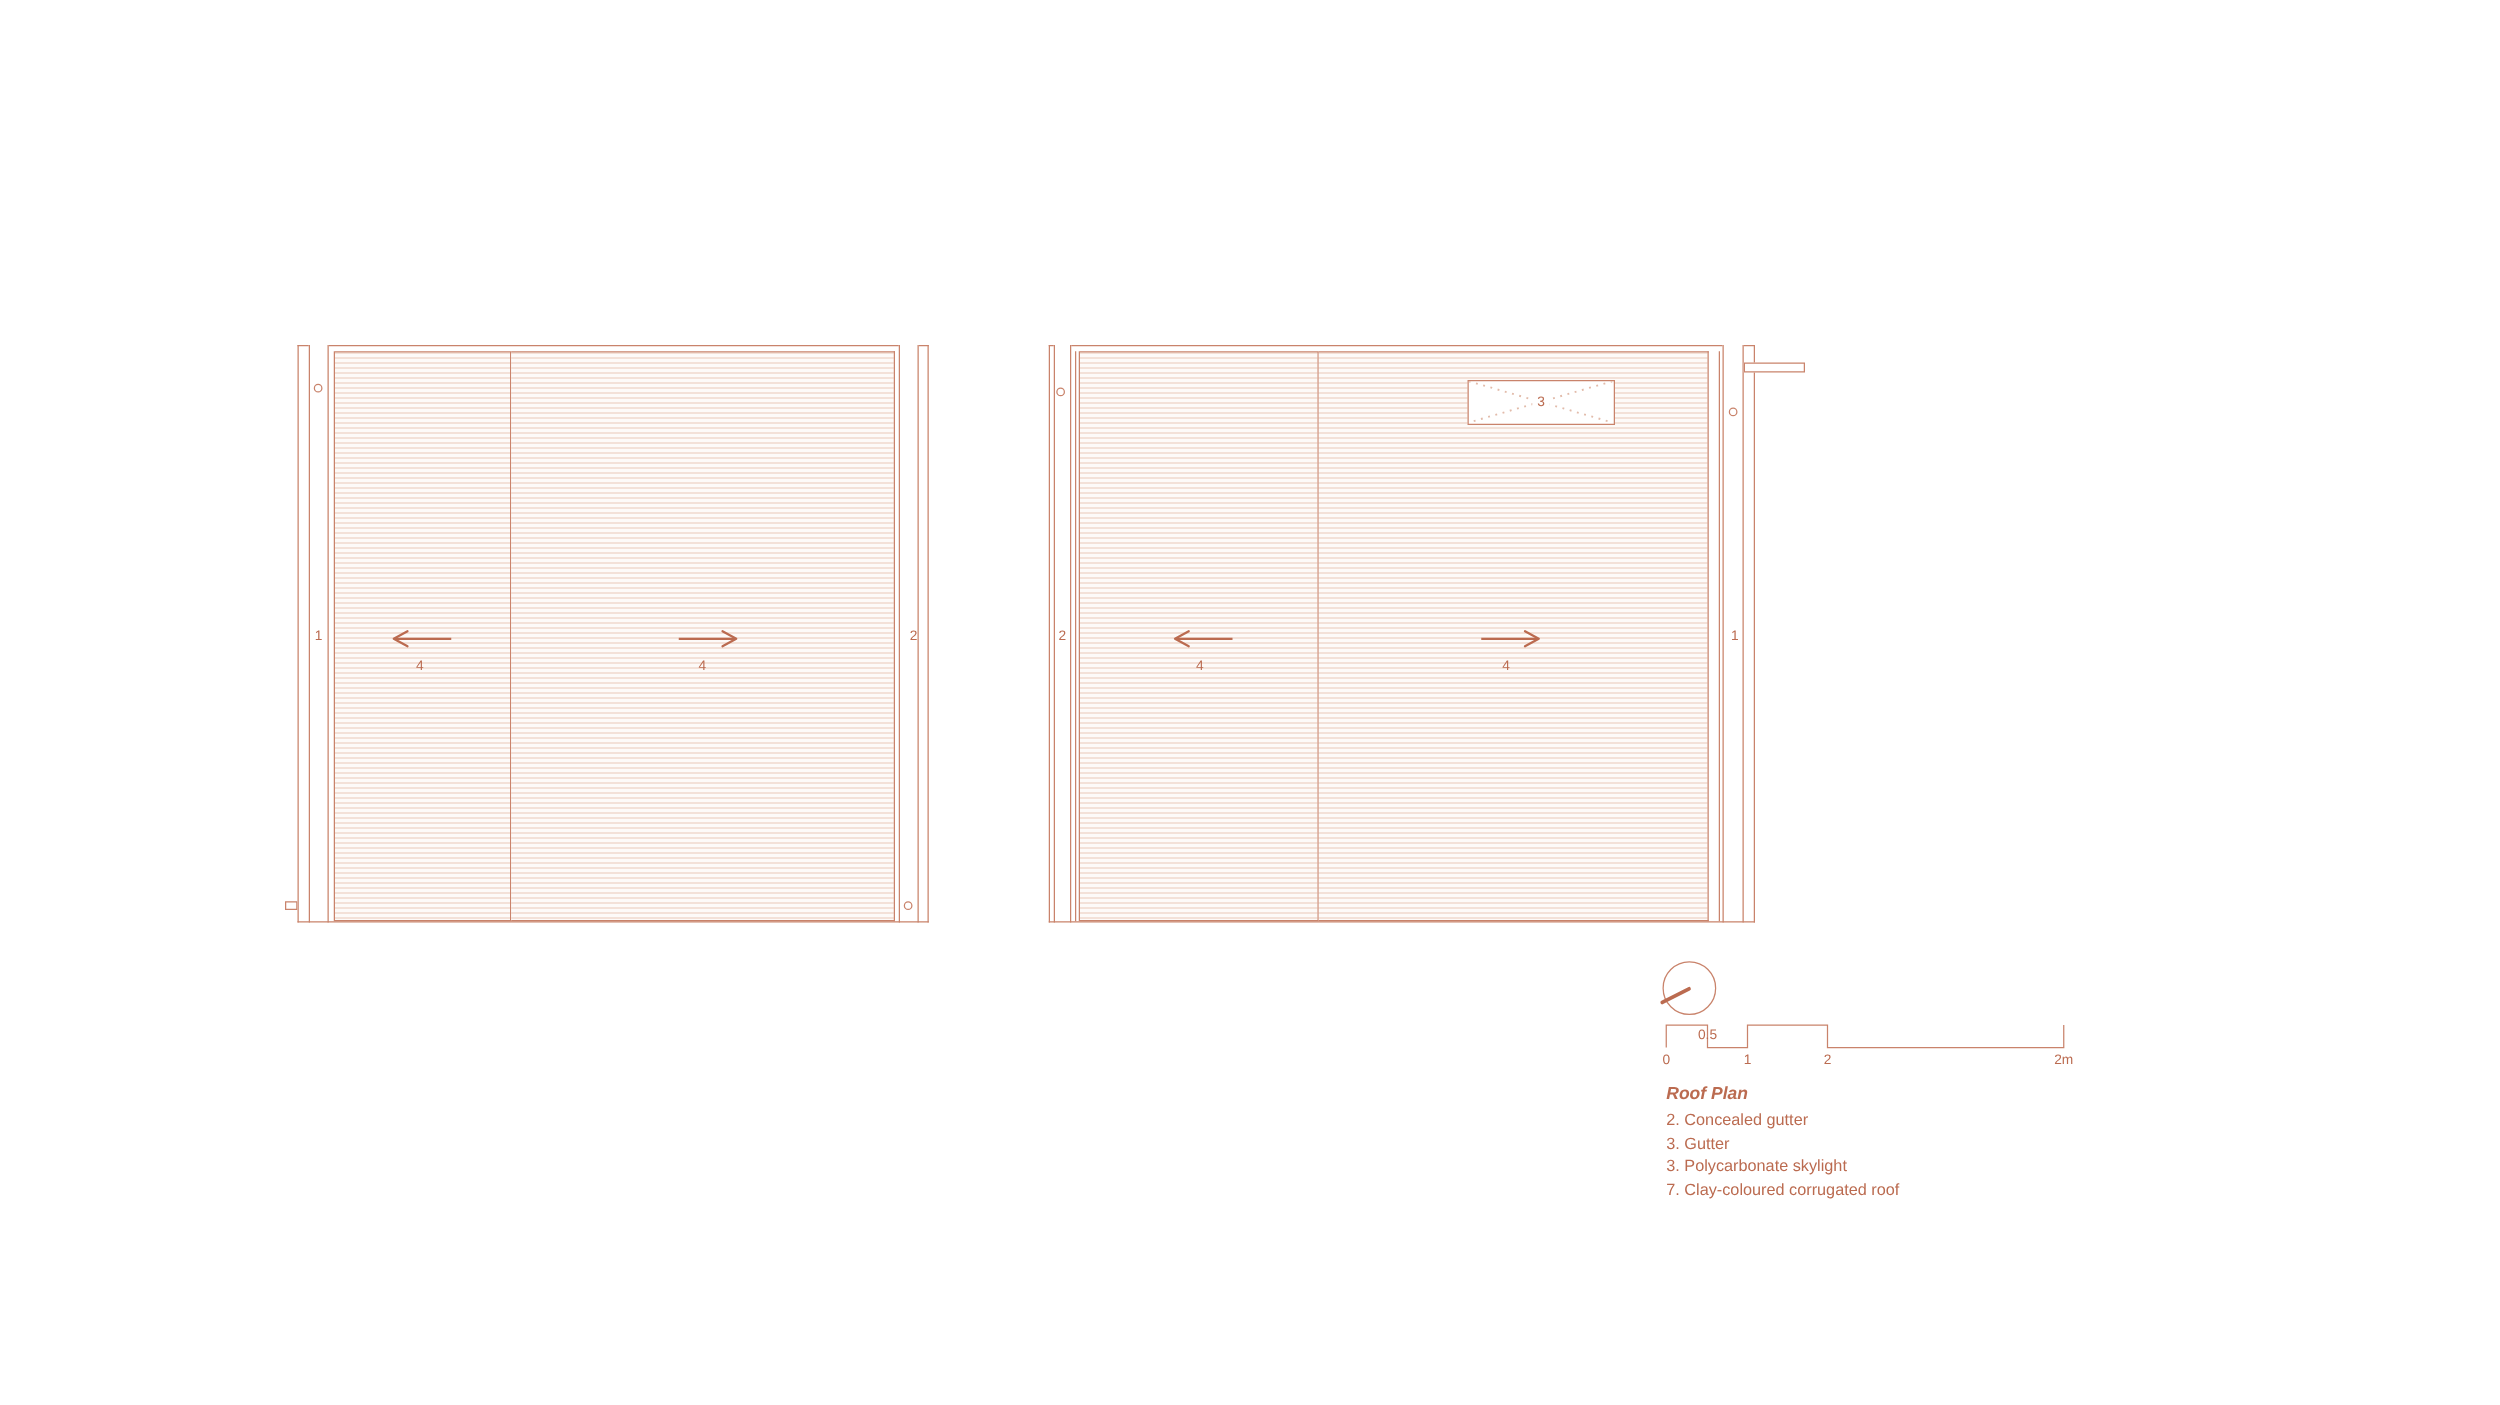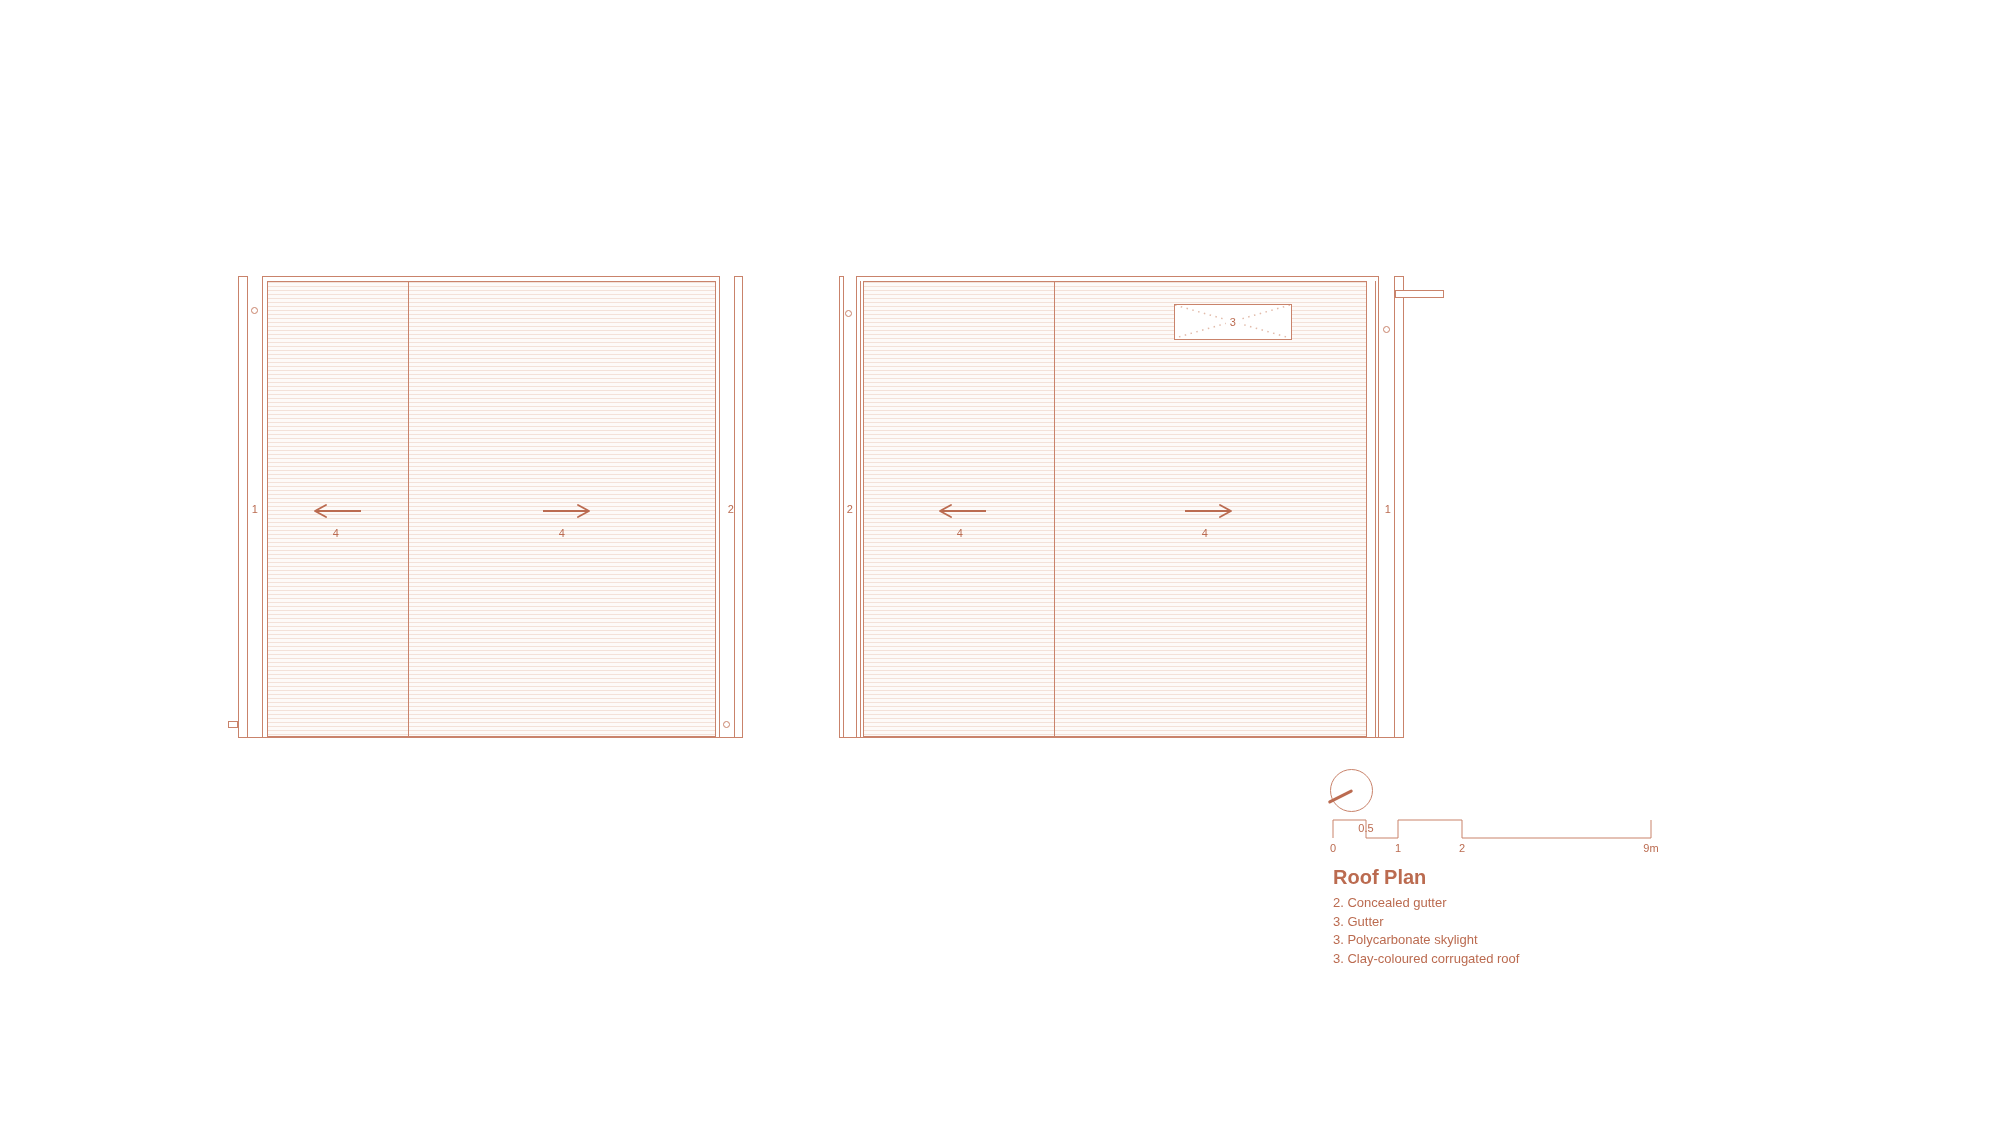--- a/index.html
+++ b/index.html
@@ -51,21 +51,21 @@
     border-radius:50%;background:#fff;
   }
   .north-needle{
     position:absolute;width:27px;height:3px;background:var(--accent);
     border-radius:2px;transform:rotate(-27deg);
   }
   .scale-label{
     position:absolute;width:30px;text-align:center;font-size:11px;color:var(--accent);
   }
   .legend{position:absolute;color:var(--accent);}
-  .legend-title{font-size:20px;font-weight:bold;margin-bottom:5px;}
+  .legend-title{font-size:14px;font-weight:bold;font-style:italic;margin-bottom:5px;}
   .legend-item{font-size:13px;line-height:18.5px;}
 </style>
 </head>
 <body>
 
 <div class="canvas">
 
   <div class="abs" style="left:238px;top:276px;width:505px;height:466px;">
     <div class="hline" style="left:0;top:0;width:505px;"></div>
     <div class="vline" style="left:0;top:0;height:462px;"></div>
@@ -149,24 +149,24 @@
   </div>
 
   <div>
     <svg class="abs" style="left:1330px;top:818px;" width="326" height="22" viewBox="0 0 326 22">
       <path d="M3 20 L3 2 L36 2 L36 20 L68 20 L68 2 L132 2 L132 20 L321 20 L321 2" fill="none" stroke="var(--line)" stroke-width="1"></path>
     </svg>
     <div class="scale-label" style="left:1318px;top:842px;">0</div>
     <div class="scale-label" style="left:1351px;top:822px;">0.5</div>
     <div class="scale-label" style="left:1383px;top:842px;">1</div>
     <div class="scale-label" style="left:1447px;top:842px;">2</div>
-    <div class="scale-label" style="left:1636px;top:842px;">9m</div>
+    <div class="scale-label" style="left:1636px;top:842px;">2m</div>
   </div>
 
   <div class="legend" style="left:1333px;top:866px;position:absolute;">
     <div class="legend-title">Roof Plan</div>
     <div class="legend-item">2. Concealed gutter</div>
     <div class="legend-item">3. Gutter</div>
     <div class="legend-item">3. Polycarbonate skylight</div>
-    <div class="legend-item">3. Clay-coloured corrugated roof</div>
+    <div class="legend-item">7. Clay-coloured corrugated roof</div>
   </div>
 
 </div>
 
 </body></html>

